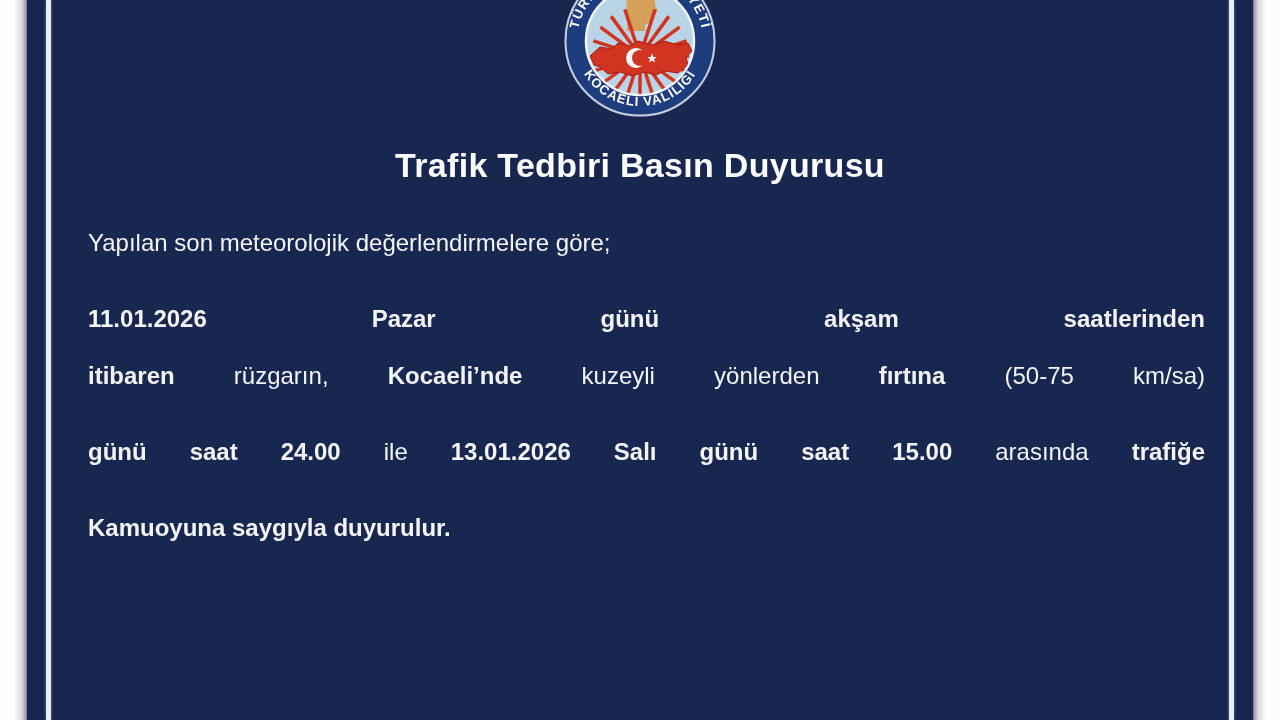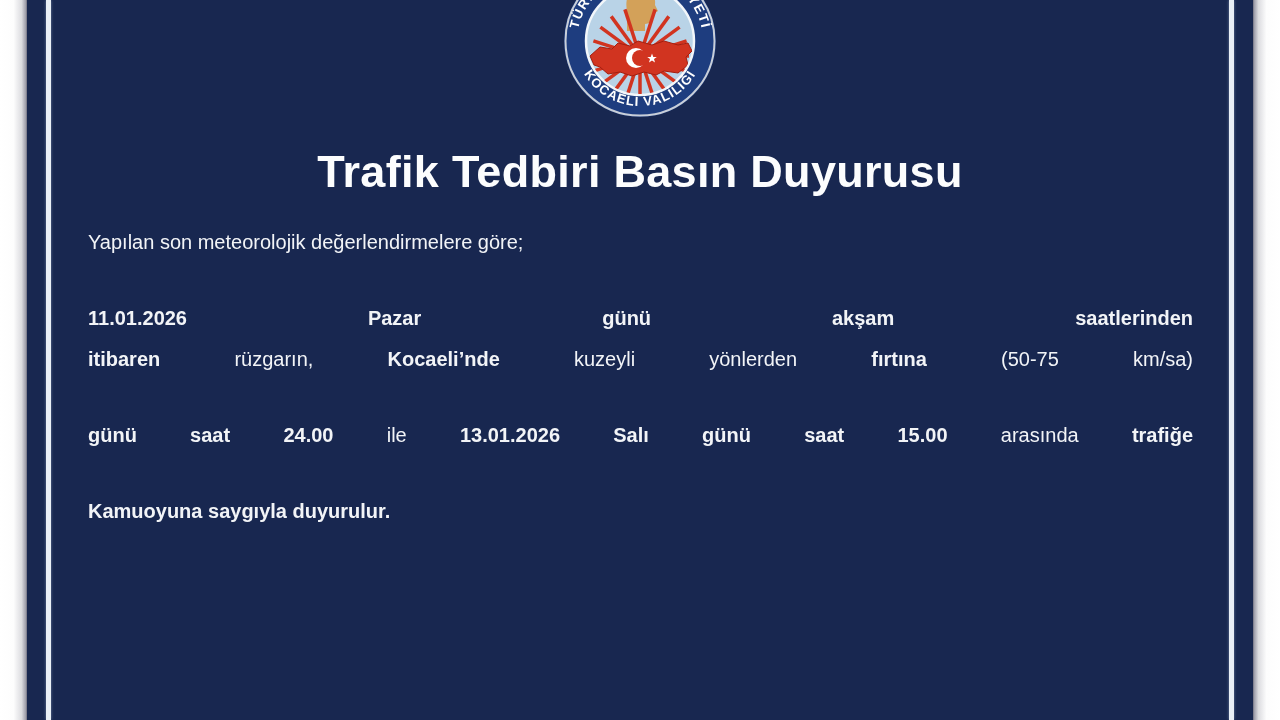--- a/index.html
+++ b/index.html
@@ -50,35 +50,35 @@
   .ray         { stroke: var(--flagRed, #d13420); stroke-width: 3.5; }
   .map-fill    { fill: var(--flagRed, #d13420); stroke: #a31f10; stroke-width: 1; }
   .ring-text   { fill: #ffffff; font-family: "Liberation Sans", sans-serif;
                  font-weight: 700; font-size: 13px; letter-spacing: 1.2px; }
 
   .page-title {
     position: absolute;
     left: 0; right: 0; top: 146px;
     text-align: center;
     color: #fcfdfe;
-    font-size: 45px;
+    font-size: 34px;
     font-weight: 700;
     letter-spacing: 0.3px;
   }
   .body-text {
     position: absolute;
-    left: 88px; right: 87px; top: 222px;
+    left: 88px; right: 75px; top: 222px;
     color: var(--textColor, #f2f4f7);
-    font-size: 20px;
+    font-size: 24px;
     line-height: 41px;
   }
   .para { margin: 0 0 35px 0; }
   .para:last-child { margin-bottom: 8px; }
   .line { white-space: normal; }
-  .line.just { text-align: justify; text-align-last: justify; }
+  .line.just { text-align: justify; text-align-last: justify; margin-top: 16px; }
   .line .b { font-weight: 700; }
 </style>
 </head>
 <body>
 
 <div class="stage">
 
   <div class="card"></div>
 
   <div class="gutter left"></div>

